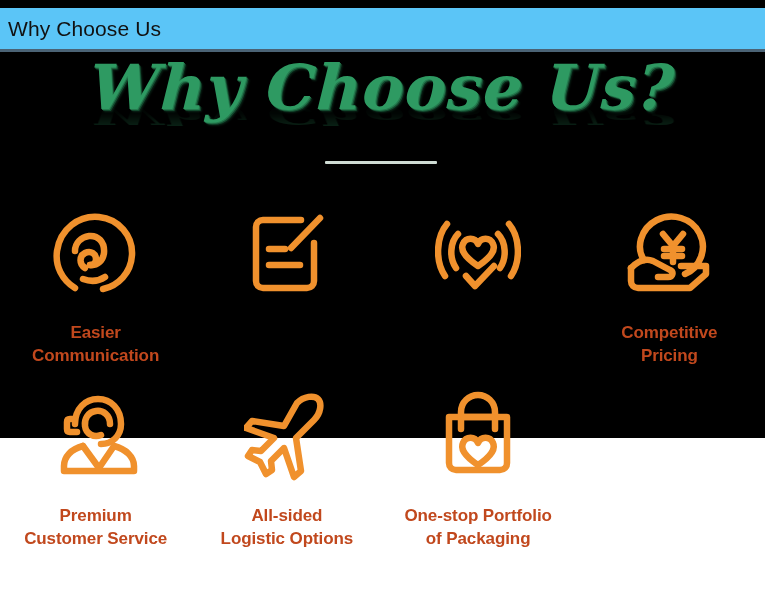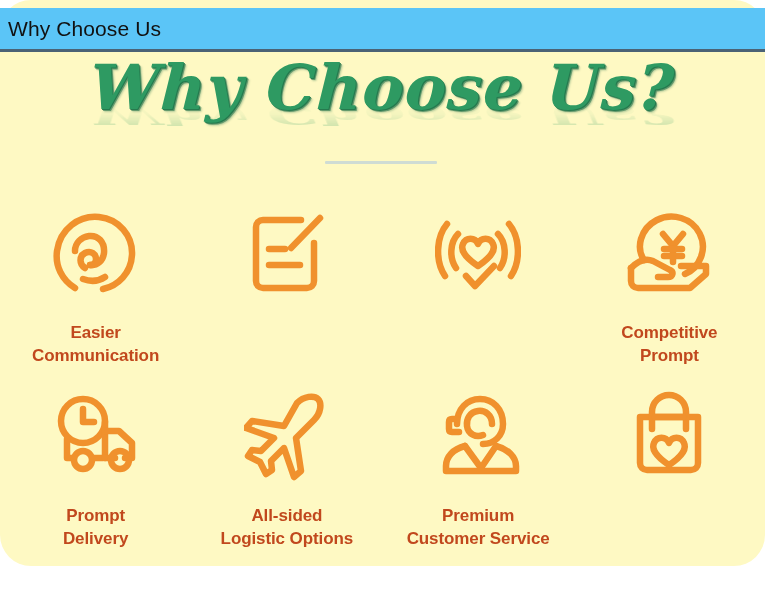--- a/index.html
+++ b/index.html
@@ -9,23 +9,22 @@
   body {
     width: 765px;
     height: 599px;
     background: #ffffff;
     font-family: "Liberation Sans", sans-serif;
     overflow: hidden;
   }
   .page {
     position: relative;
     width: 765px;
-    height: 566px;
-    background: #fef9c3;
-    border-radius: 31px;
+    height: 438px;
+    background: #000000;
   }
 
   
   .header-bar {
     position: absolute;
     left: 0;
     top: 8px;
     width: 765px;
     height: 44px;
     background: #5bc5f7;
@@ -206,70 +205,55 @@
           <path d="M18 52 C14 46 13 38 15 31 C20 14 38 5 55 10 C72 15 81 33 75 49 C72 57 66 63 59 66"></path>
           <path d="M37 26 L47 38 L57 26"></path>
           <path d="M47 38 V54"></path>
           <path d="M38 41 H56"></path>
           <path d="M38 48 H56"></path>
           <path d="M5 60 C12 53 20 50 27 53 L44 62 C48 64 47 69 42 69 H32"></path>
           <path d="M5 60 V73 C5 77 8 80 12 80 H64 L80 66 V58 H55"></path>
         </svg>
       </div>
       <div class="cell-label">Competitive
-Prompt</div>
-    </div>
-
-    <div class="cell">
-      <div class="icon-box">
-        <svg width="86" height="92" viewBox="0 0 86 92" fill="none" stroke="#f0912d" stroke-width="6.5" stroke-linecap="round" stroke-linejoin="round">
-          <circle cx="30" cy="30" r="22"></circle>
-          <path d="M30 18 V31 H41"></path>
-          <path d="M14 48 V67 H20"></path>
-          <path d="M40 67 H50"></path>
-          <path d="M52 31 V67"></path>
-          <path d="M52 40 H66 L79 52 V67 H72"></path>
-          <path d="M62 67 H52"></path>
-          <circle cx="30" cy="69" r="9"></circle>
-          <circle cx="67" cy="69" r="9"></circle>
-        </svg>
-      </div>
-      <div class="cell-label">Prompt
-Delivery</div>
-    </div>
-
-    <div class="cell">
-      <div class="icon-box">
-        <svg width="86" height="92" viewBox="0 0 86 92" fill="none" stroke="#f0912d" stroke-width="6.5" stroke-linecap="round" stroke-linejoin="round">
-          <path d="M53 12 C60 5 70 4 74 8 C78 12 77 22 70 29 L52 47 L57 80 L50 86 L40 57 L27 70 L28 79 L22 83 L16 71 L4 65 L8 59 L17 60 L30 47 L2 37 L8 30 L40 35 Z"></path>
-        </svg>
-      </div>
-      <div class="cell-label">All-sided
-Logistic Options</div>
-    </div>
+Pricing</div>
+    </div>
+
 
     <div class="cell">
       <div class="icon-box">
         <svg width="86" height="92" viewBox="0 0 86 92" fill="none" stroke="#f0912d" stroke-width="6.5" stroke-linecap="round" stroke-linejoin="round">
           <path d="M22 33 C22 18 32 8 45 8 C58 8 68 18 68 33 C68 45 59 53 48 53"></path>
           <path d="M22 28 H17 C15 28 14 29 14 31 V38 C14 40 15 41 17 41 H24"></path>
           <path d="M57 33 C57 24 50 19 43 20 C35 21 31 28 32 35 C33 43 41 47 48 44"></path>
           <path d="M30 55 L46 77 L61 55"></path>
           <path d="M30 55 C18 58 11 66 11 75 V80 H81 V75 C81 66 73 58 61 55"></path>
         </svg>
       </div>
       <div class="cell-label">Premium
 Customer Service</div>
     </div>
 
     <div class="cell">
       <div class="icon-box">
         <svg width="86" height="92" viewBox="0 0 86 92" fill="none" stroke="#f0912d" stroke-width="6.5" stroke-linecap="round" stroke-linejoin="round">
+          <path d="M53 12 C60 5 70 4 74 8 C78 12 77 22 70 29 L52 47 L57 80 L50 86 L40 57 L27 70 L28 79 L22 83 L16 71 L4 65 L8 59 L17 60 L30 47 L2 37 L8 30 L40 35 Z"></path>
+        </svg>
+      </div>
+      <div class="cell-label">All-sided
+Logistic Options</div>
+    </div>
+
+    <div class="cell">
+      <div class="icon-box">
+        <svg width="86" height="92" viewBox="0 0 86 92" fill="none" stroke="#f0912d" stroke-width="6.5" stroke-linecap="round" stroke-linejoin="round">
           <path d="M14 26 H72 V72 C72 76 69 79 65 79 H21 C17 79 14 76 14 72 Z"></path>
           <path d="M26 38 V21 C26 11 34 4 43 4 C52 4 60 11 60 21 V38"></path>
           <path d="M29 26 H57"></path>
           <path d="M43 52 C40 45 31 45 28 52 C25 58 31 66 43 74 C55 66 61 58 58 52 C55 45 46 45 43 52Z"></path>
         </svg>
       </div>
+      <div class="cell-label">One-stop Portfolio
+of Packaging</div>
     </div>
 
   </div>
 </div>
 
 </body></html>

